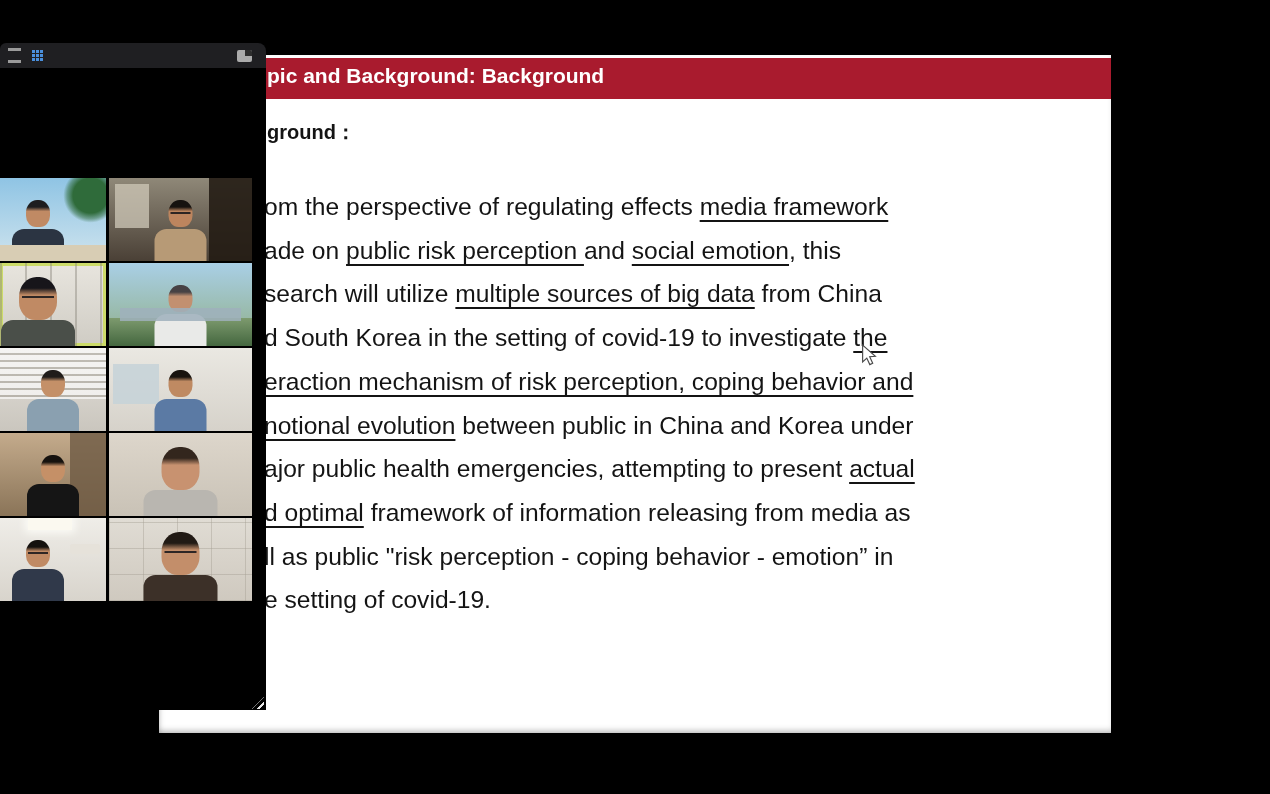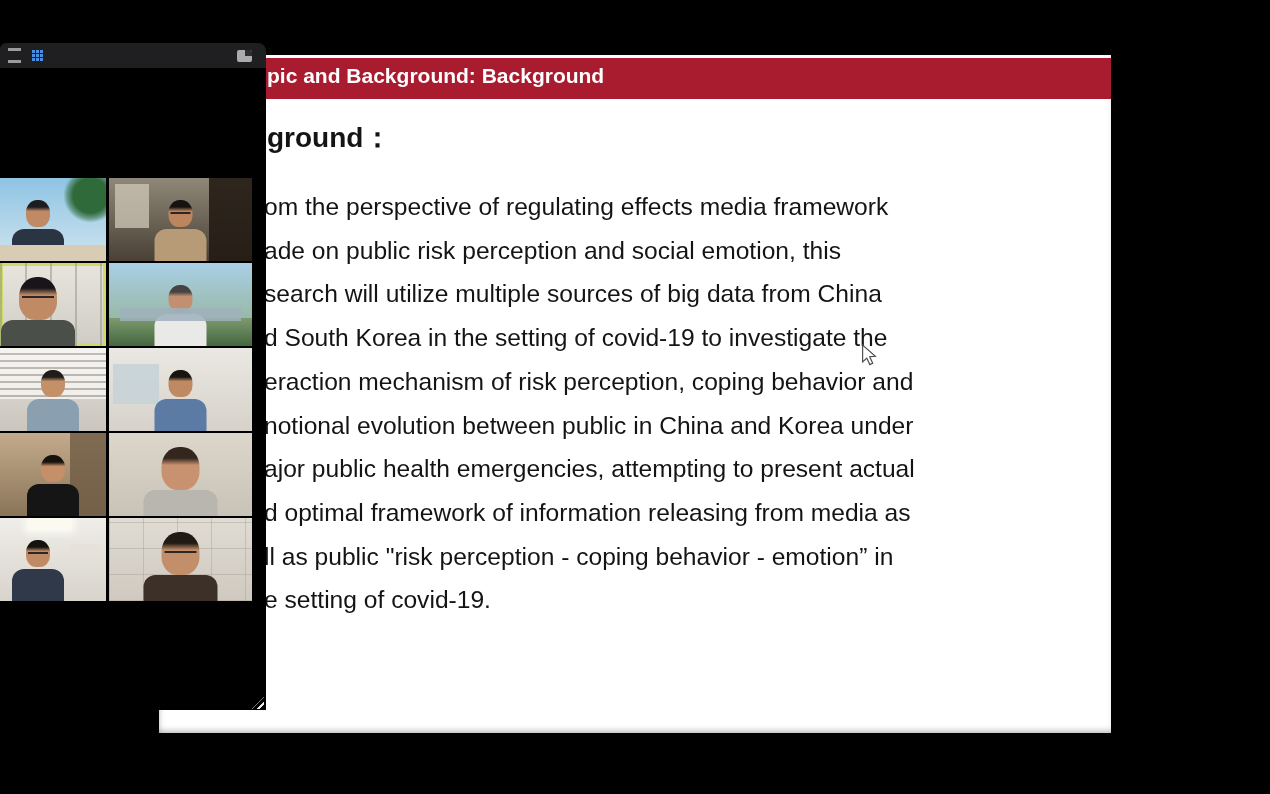--- a/index.html
+++ b/index.html
@@ -7,25 +7,25 @@
     overflow:hidden;font-family:"Liberation Sans",sans-serif;}
 
   
   .slide{position:absolute;left:159px;top:55px;width:952px;height:678px;
     background:var(--slide-bg,#fff);
     box-shadow:inset 0 -5px 6px -3px rgba(0,0,0,.28), inset 4px 0 6px -4px rgba(0,0,0,.22);}
   .slide-title-bar{position:absolute;left:0;top:3px;width:100%;height:41px;
     background:var(--title-bar,#a91b2e);}
   .slide-title-text{position:absolute;left:108px;top:5px;line-height:32px;
     font-size:21px;font-weight:bold;color:var(--title-text,#fff);white-space:pre;}
-  .slide-heading{position:absolute;left:108px;top:64px;font-size:28px;font-weight:bold;
+  .slide-heading{position:absolute;left:108px;top:64px;font-size:20px;font-weight:bold;
     color:var(--body-text,#141414);white-space:pre;}
   .slide-body{position:absolute;left:105px;top:130px;font-size:24.6px;line-height:43.7px;
     color:var(--body-text,#141414);white-space:pre;}
-  .slide-body .u{text-decoration-thickness:2px;text-underline-offset:5px;}
+  .slide-body .u{text-decoration:underline;text-decoration-thickness:2px;text-underline-offset:5px;}
 
   
   .panel{position:absolute;left:0;top:43px;width:266px;height:667px;background:#000;}
   .toolbar{position:absolute;left:0;top:0;width:266px;height:25px;background:var(--panel-bar,#1f1f22);
     border-radius:6px 8px 0 0;display:flex;align-items:center;padding:0;box-sizing:border-box;}
   .menu-icon{width:13px;height:9px;border-top:3px solid var(--icon-gray,#9b9b9b);
     border-bottom:3px solid var(--icon-gray,#9b9b9b);margin-left:8px;}
   .grid-icon{width:11px;height:11px;margin-left:11px;background-color:var(--accent-grid,#4a8fdc);
     background-image:
       repeating-linear-gradient(0deg,transparent 0 3px,var(--panel-bar,#1f1f22) 3px 4px),

